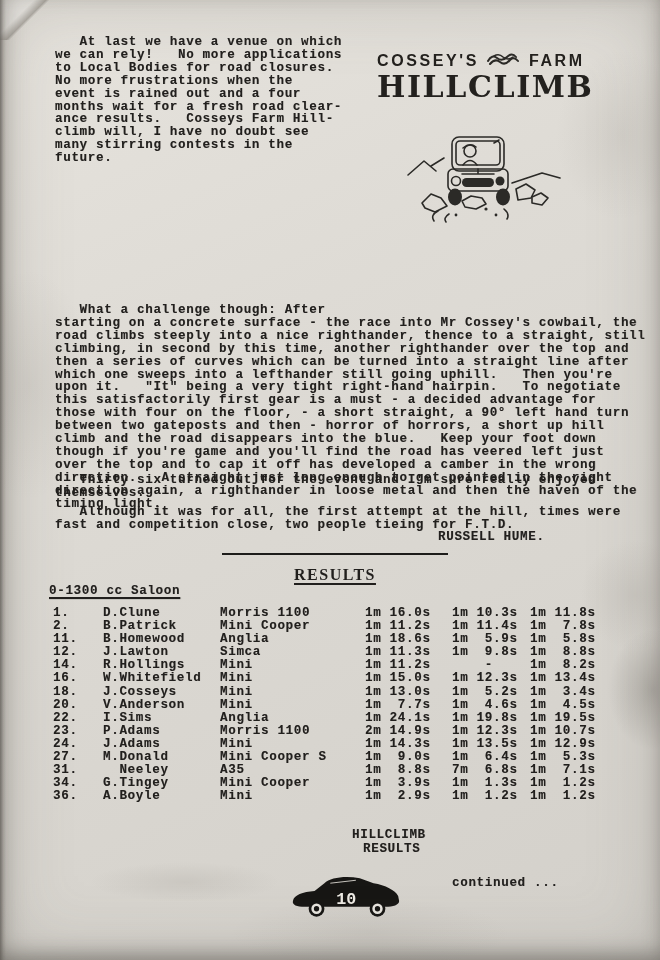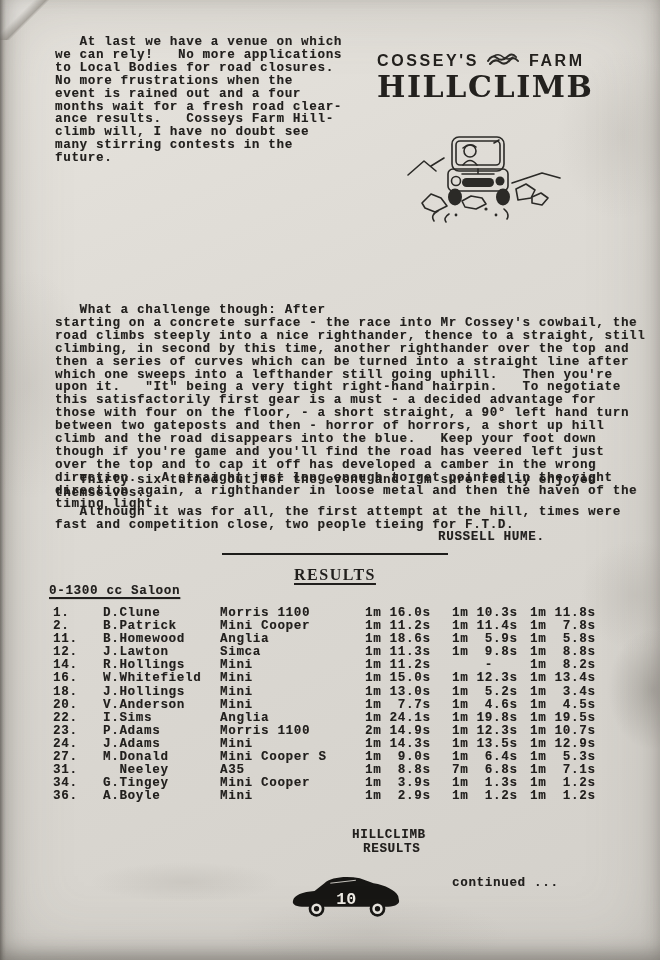--- a/index.html
+++ b/index.html
@@ -180,21 +180,21 @@
       <div class="rt-row">
         <span class="rt-cell">16.</span>
         <span class="rt-cell">W.Whitefield</span>
         <span class="rt-cell">Mini</span>
         <span class="rt-cell">1m 15.0s</span>
         <span class="rt-cell">1m 12.3s</span>
         <span class="rt-cell">1m 13.4s</span>
       </div>
       <div class="rt-row">
         <span class="rt-cell">18.</span>
-        <span class="rt-cell">J.Hollings</span>
+        <span class="rt-cell">J.Cosseys</span>
         <span class="rt-cell">Mini</span>
         <span class="rt-cell">1m 13.0s</span>
         <span class="rt-cell">1m  5.2s</span>
         <span class="rt-cell">1m  3.4s</span>
       </div>
       <div class="rt-row">
         <span class="rt-cell">20.</span>
         <span class="rt-cell">V.Anderson</span>
         <span class="rt-cell">Mini</span>
         <span class="rt-cell">1m  7.7s</span>

